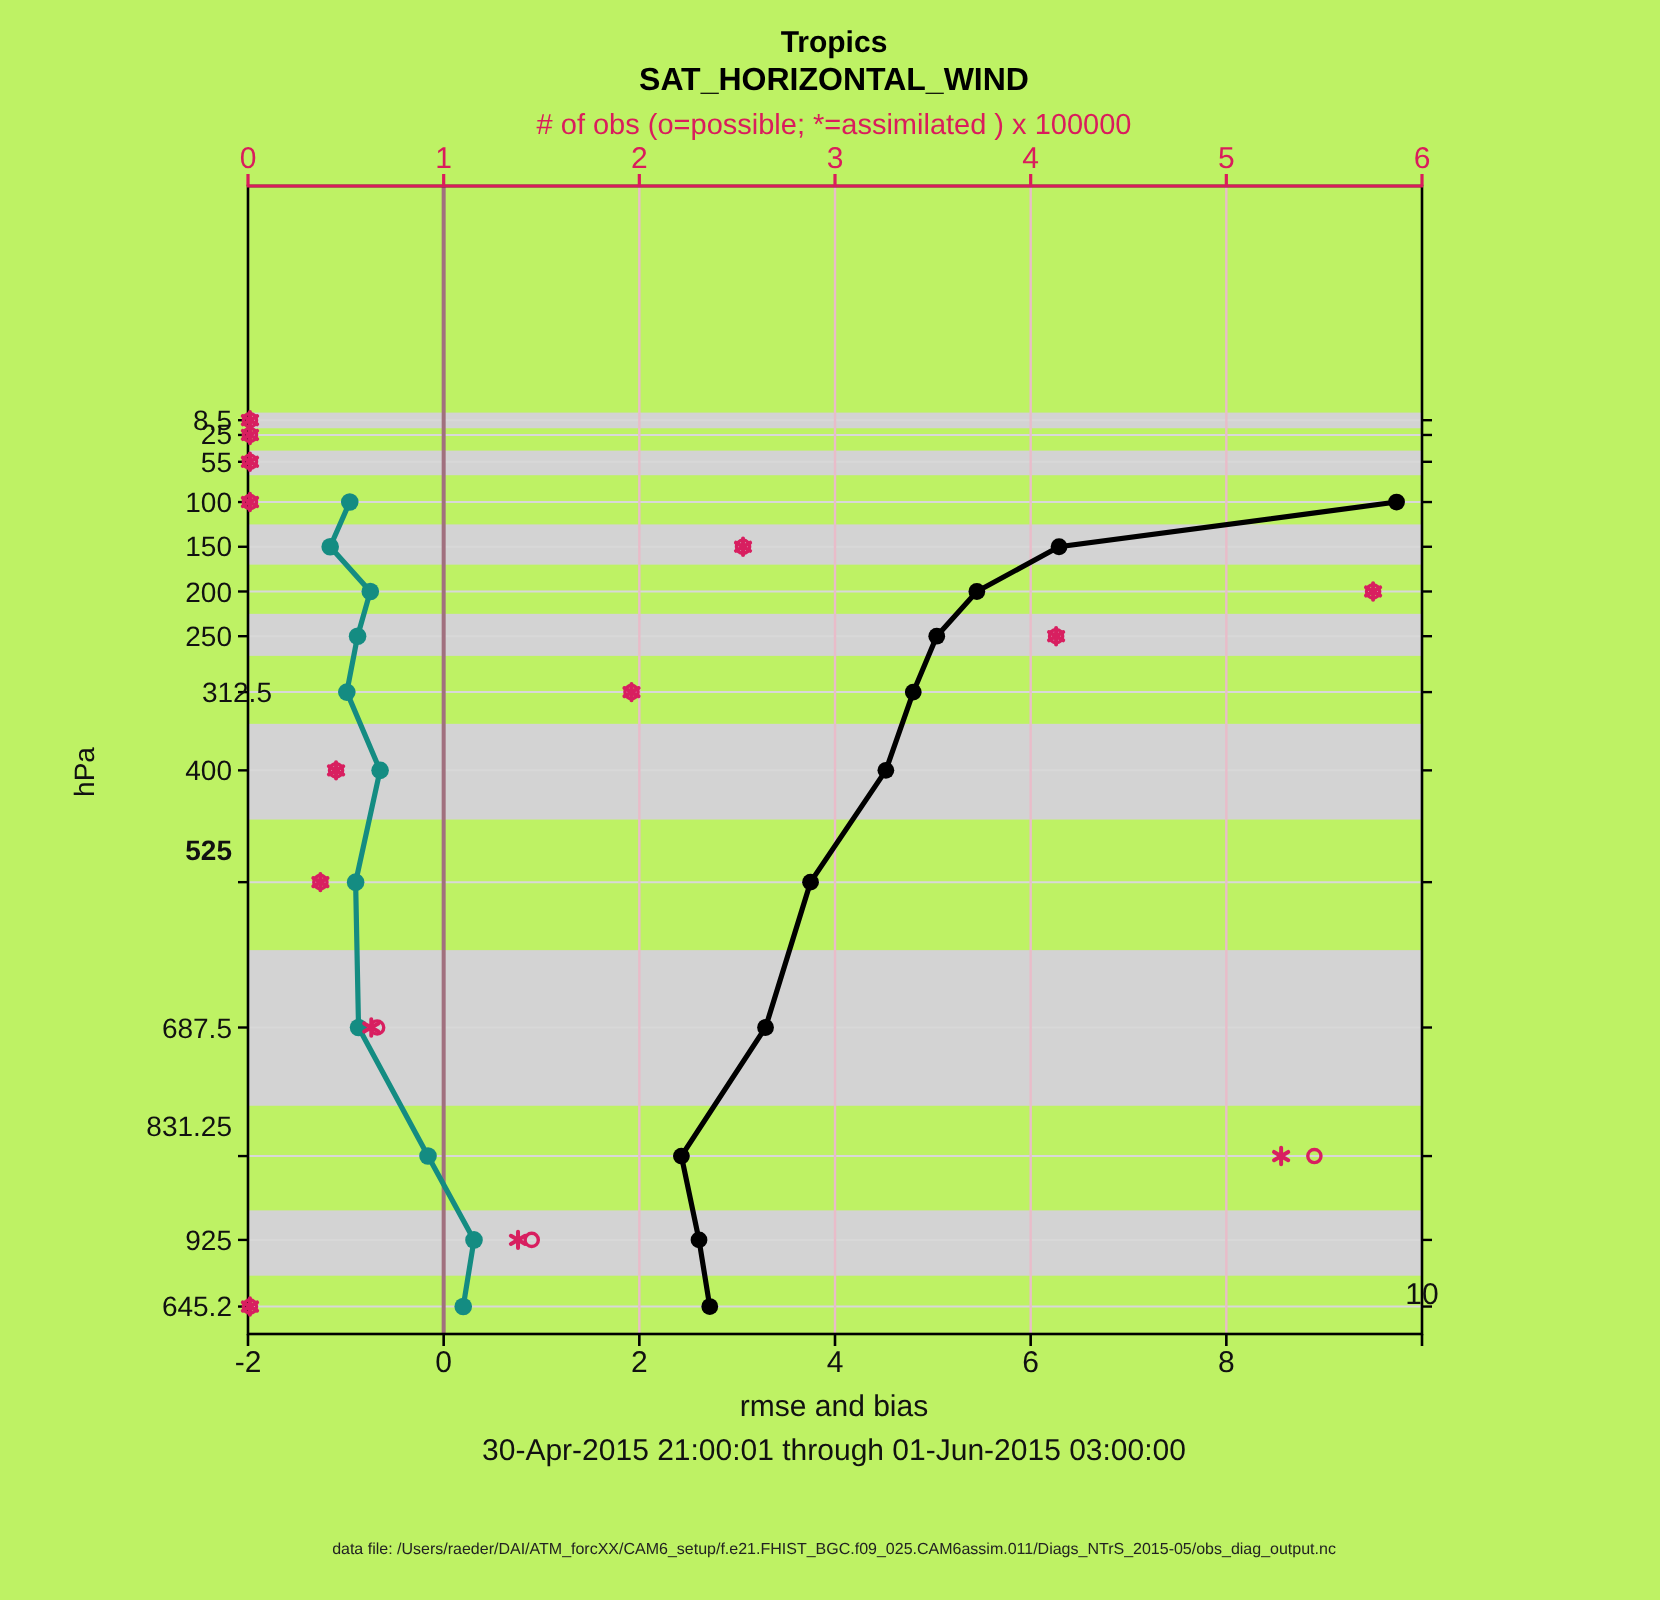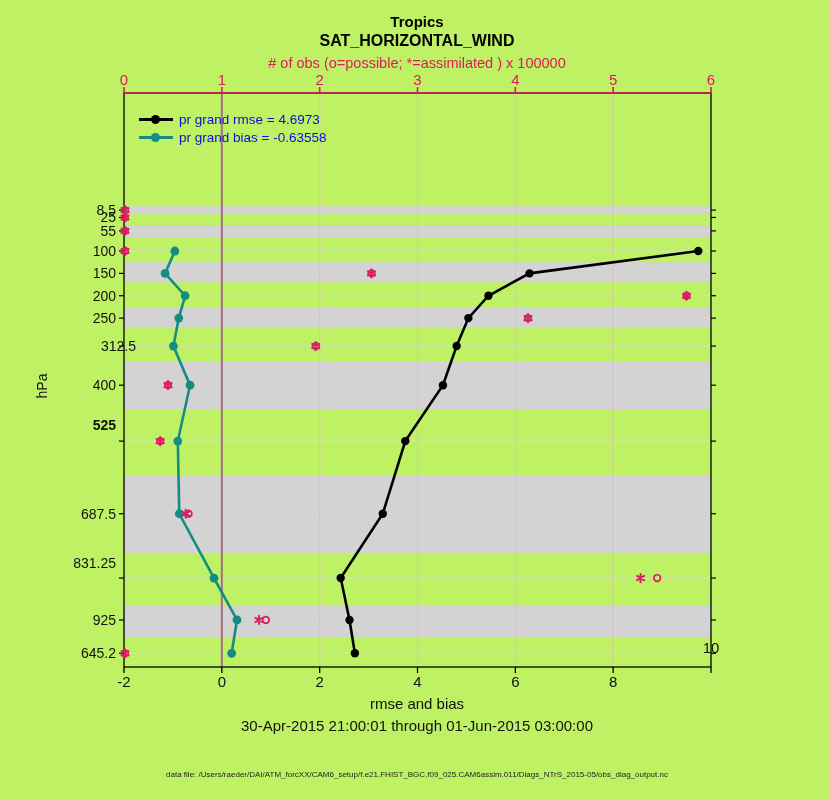--- a/index.html
+++ b/index.html
@@ -155,36 +155,20 @@
       <circle cx="265.85833333333335" cy="619.96" r="3.3" fill="none" stroke="#d81f60" stroke-width="1.7"></circle>
       <path d="M259.01 615.86L259.01 624.0600000000001M255.4594 617.9100000000001L262.56059999999997 622.01M255.4594 622.01L262.56059999999997 617.9100000000001" stroke="#d81f60" stroke-width="2" stroke-linecap="round" fill="none"></path>
       <circle cx="124.97833333333334" cy="653.2764" r="3.3" fill="none" stroke="#d81f60" stroke-width="1.7"></circle>
       <path d="M124.97833333333334 649.1764L124.97833333333334 657.3764M121.42773333333334 651.2264L128.52893333333333 655.3263999999999M121.42773333333334 655.3263999999999L128.52893333333333 651.2264" stroke="#d81f60" stroke-width="2" stroke-linecap="round" fill="none"></path>
     </svg>
 
   <div class="abs fig-title">Tropics</div>
   <div class="abs fig-subtitle">SAT_HORIZONTAL_WIND</div>
   <div class="abs top-axis-label"># of obs (o=possible; *=assimilated ) x 100000</div>
 
-  <div class="abs legend">
-    <div class="legend-row">
-      <span class="legend-sample">
-        <span class="legend-line" id="rmse-sample-line" style="background: rgb(0, 0, 0);"></span>
-        <span class="legend-dot" id="rmse-sample-dot" style="background: rgb(0, 0, 0);"></span>
-      </span>
-      <span class="legend-text">pr grand rmse = 4.6973</span>
-    </div>
-    <div class="legend-row">
-      <span class="legend-sample">
-        <span class="legend-line" id="bias-sample-line" style="background: rgb(20, 140, 130);"></span>
-        <span class="legend-dot" id="bias-sample-dot" style="background: rgb(20, 140, 130);"></span>
-      </span>
-      <span class="legend-text">pr grand bias = -0.63558</span>
-    </div>
-  </div>
 
   <div class="abs ylabel">hPa</div>
   <div class="abs xlabel">rmse and bias</div>
   <div class="abs datespan">30-Apr-2015 21:00:01 through 01-Jun-2015 03:00:00</div>
   <div class="abs footer">data file: /Users/raeder/DAI/ATM_forcXX/CAM6_setup/f.e21.FHIST_BGC.f09_025.CAM6assim.011/Diags_NTrS_2015-05/obs_diag_output.nc</div>
 
   <div id="tick-labels">
       <div class="abs ytick-label" style="top: 202.101px;">8.5</div>
       <div class="abs ytick-label" style="top: 209.48px;">25</div>
       <div class="abs ytick-label" style="top: 222.896px;">55</div>

